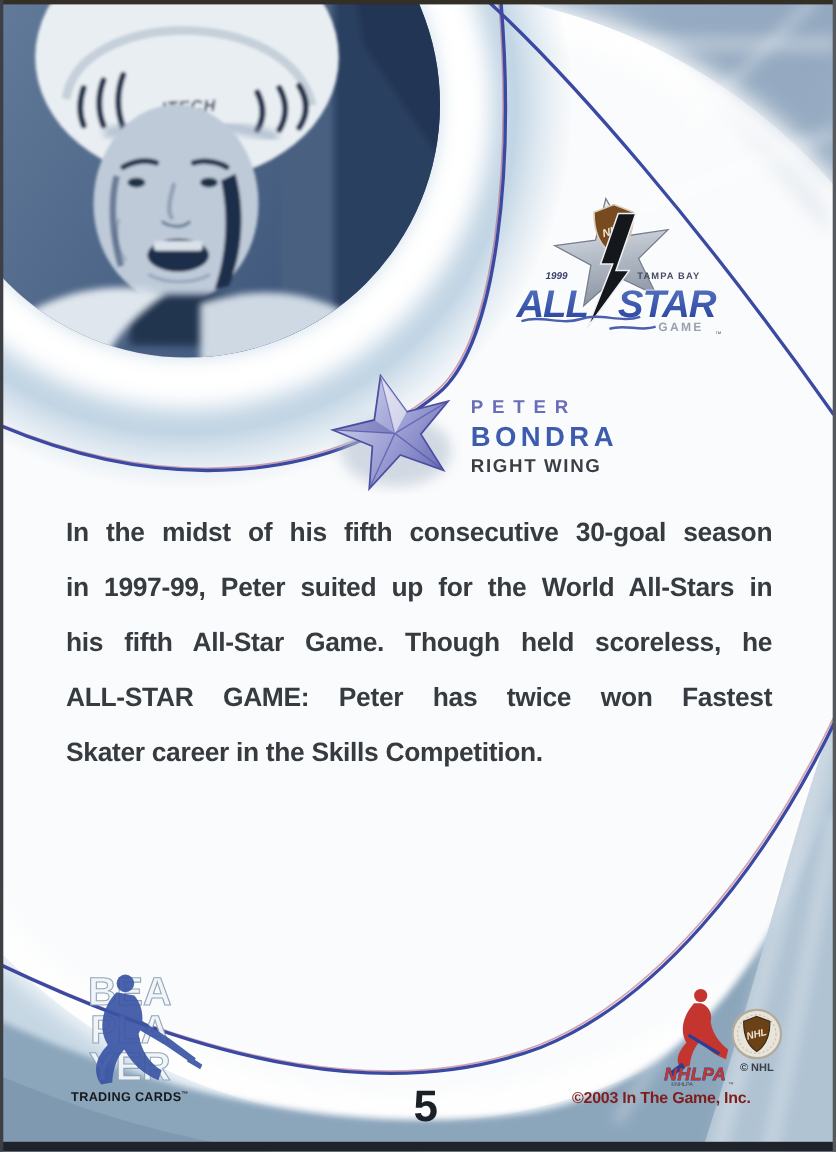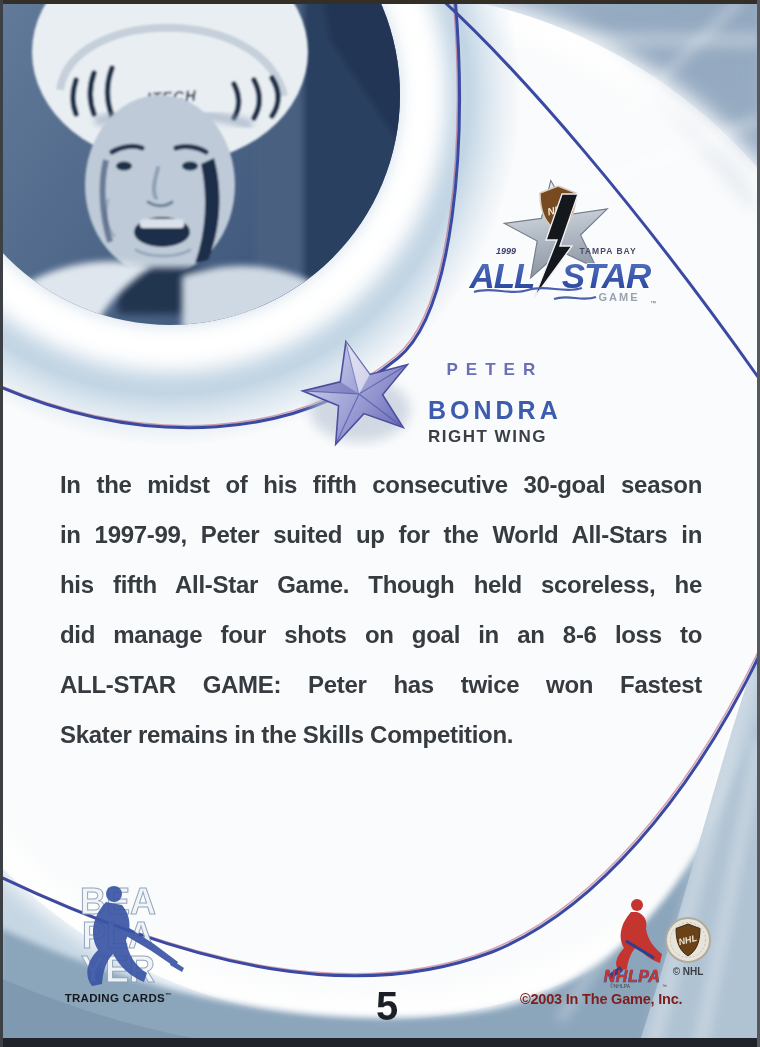--- a/index.html
+++ b/index.html
@@ -3,22 +3,22 @@
 <meta charset="utf-8">
 <style>
   html,body{margin:0;padding:0;background:#777;}
   .card{
     position:relative;width:760px;height:1047px;overflow:hidden;
     background:#fafbfc;font-family:"Liberation Sans",sans-serif;
   }
   .abs{position:absolute;}
   
   .name-block{position:absolute;left:428px;top:360px;}
-  .first-name{font-size:17px;font-weight:bold;letter-spacing:8px;color:#6a6db8;text-align:center;}
-  .last-name{font-size:25px;font-weight:bold;letter-spacing:4px;color:#3d5cae;margin-top:16px;}
+  .first-name{font-size:17px;font-weight:bold;letter-spacing:8px;color:#6a6db8;}
+  .last-name{font-size:25px;font-weight:bold;letter-spacing:4px;color:#3d5cae;margin-top:3px;}
   .position{font-size:17px;font-weight:bold;letter-spacing:1.5px;color:#3a3f46;margin-top:2px;}
   
   .bio{position:absolute;left:60px;top:460px;width:642px;color:#363b40;}
   .bio-line{
     height:50px;line-height:50px;font-size:24px;font-weight:bold;letter-spacing:-0.3px;
     text-align:justify;text-align-last:justify;white-space:nowrap;
   }
   .bio-line.last{text-align-last:left;}
   
   .card-number{position:absolute;left:352px;top:984px;width:70px;text-align:center;
@@ -228,23 +228,22 @@
   <div class="name-block">
     <div class="first-name">PETER</div>
     <div class="last-name">BONDRA</div>
     <div class="position">RIGHT WING</div>
   </div>
 
   <div class="bio">
     <div class="bio-line">In the midst of his fifth consecutive 30-goal season</div>
     <div class="bio-line">in 1997-99, Peter suited up for the World All-Stars in</div>
     <div class="bio-line">his fifth All-Star Game. Though held scoreless, he</div>
-    <div class="bio-line">did manage four shots on goal in an 8-6 loss to</div>
     <div class="bio-line">ALL-STAR GAME: Peter has twice won Fastest</div>
-    <div class="bio-line last">Skater remains in the Skills Competition.</div>
+    <div class="bio-line last">Skater career in the Skills Competition.</div>
   </div>
 
   <svg class="abs" style="left:50px;top:880px;" width="136" height="112" viewBox="0 0 136 112">
     <g font-size="36" font-weight="bold" fill="#f2f5f8" stroke="#8fa3b8" stroke-width="1" text-anchor="middle" opacity="0.95">
       <text x="68" y="34">BEA</text>
       <text x="68" y="68">PLA</text>
       <text x="68" y="102">YER</text>
     </g>
     <g fill="#3a55a4" opacity="0.92">
       <circle cx="64" cy="14" r="8"></circle>

